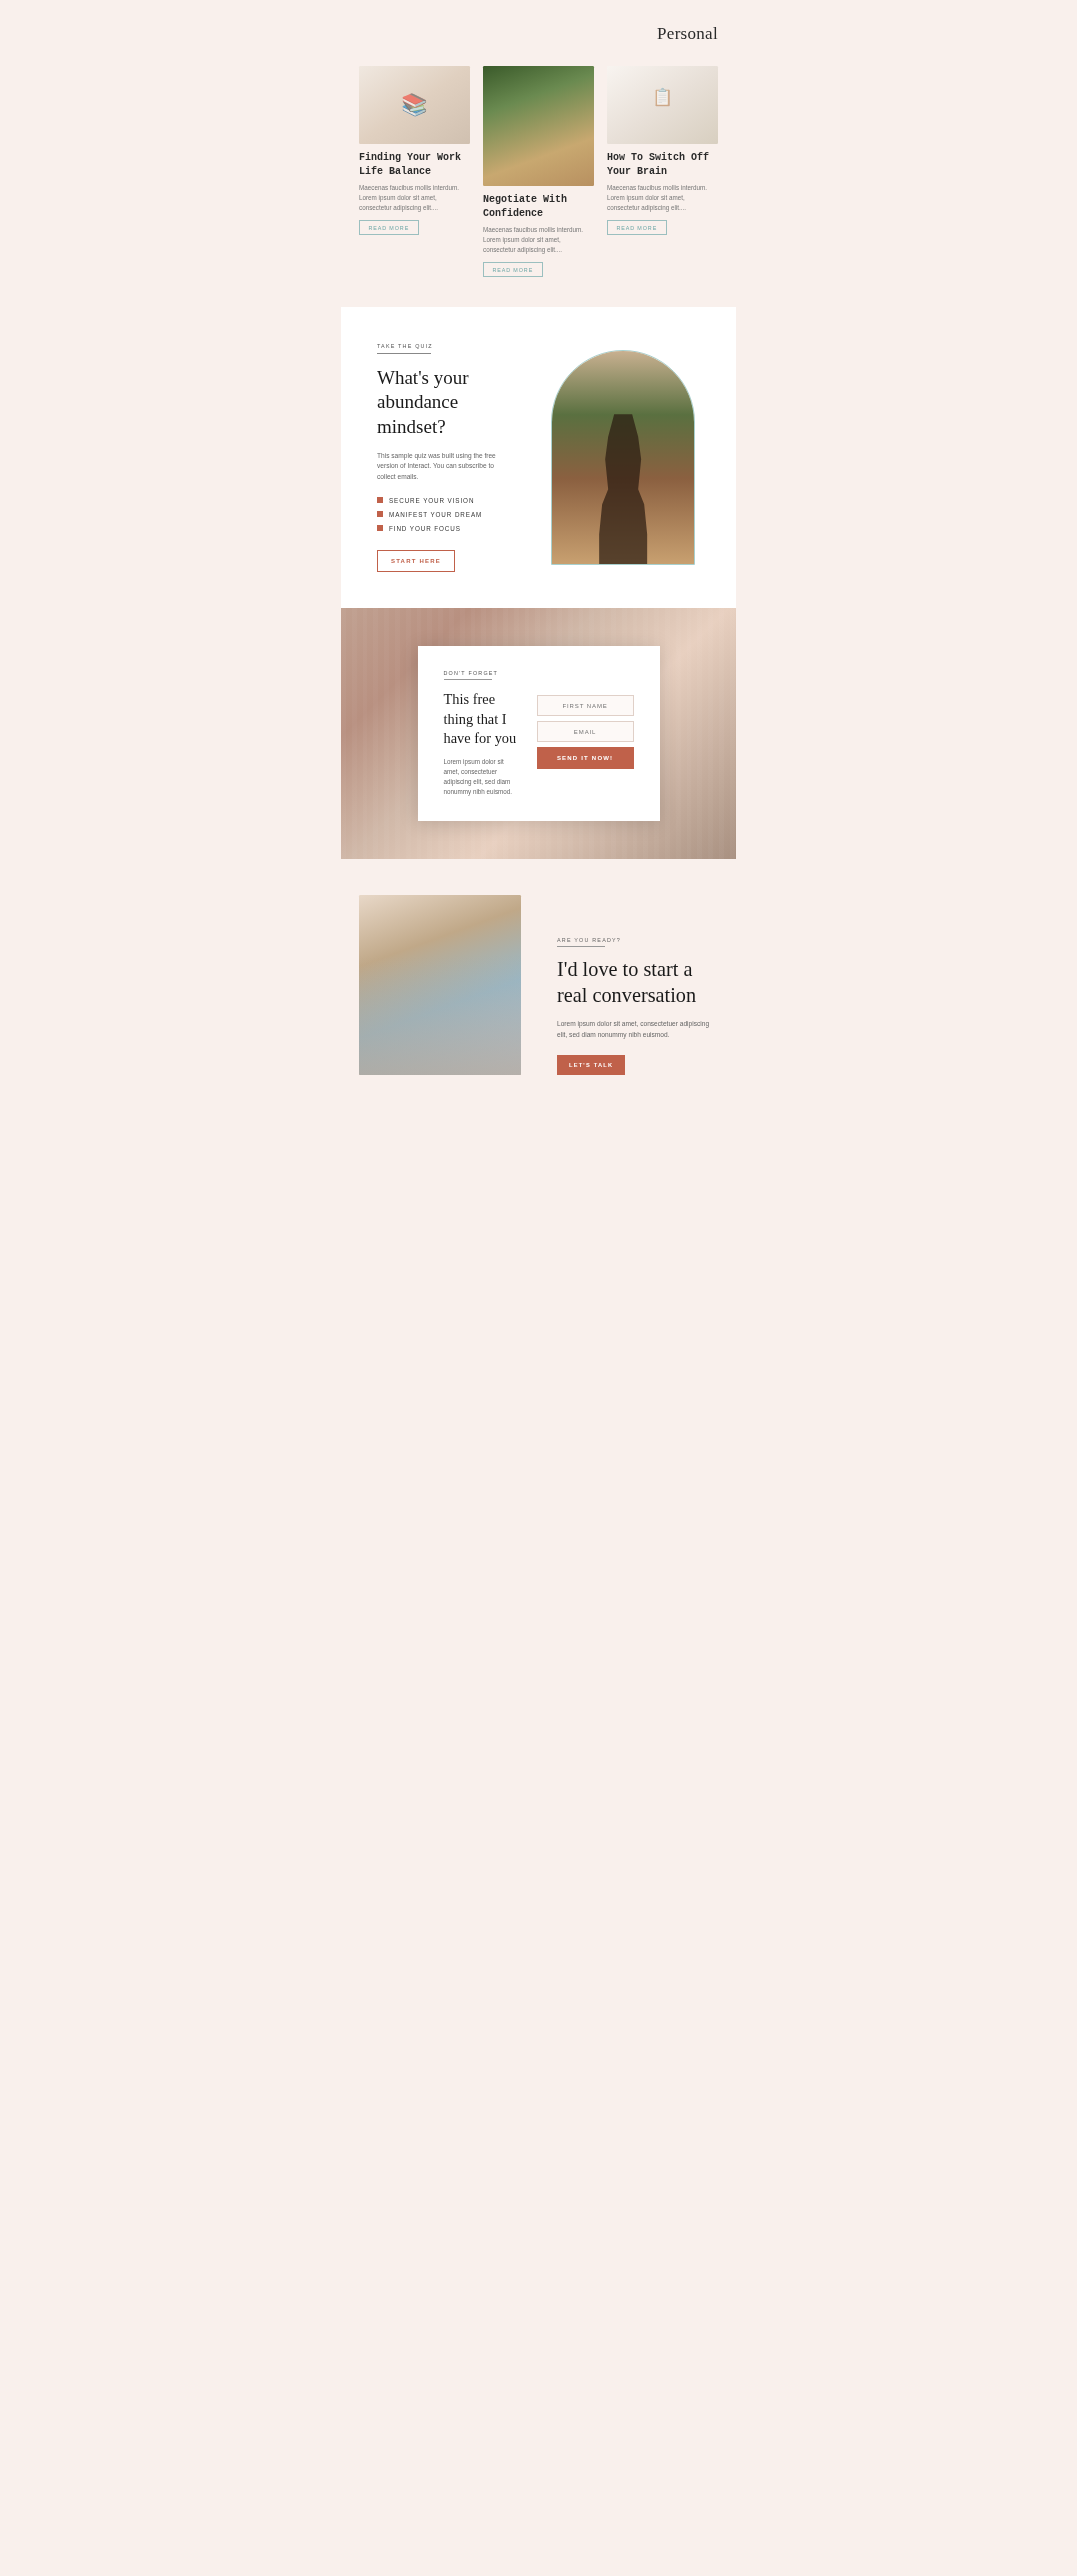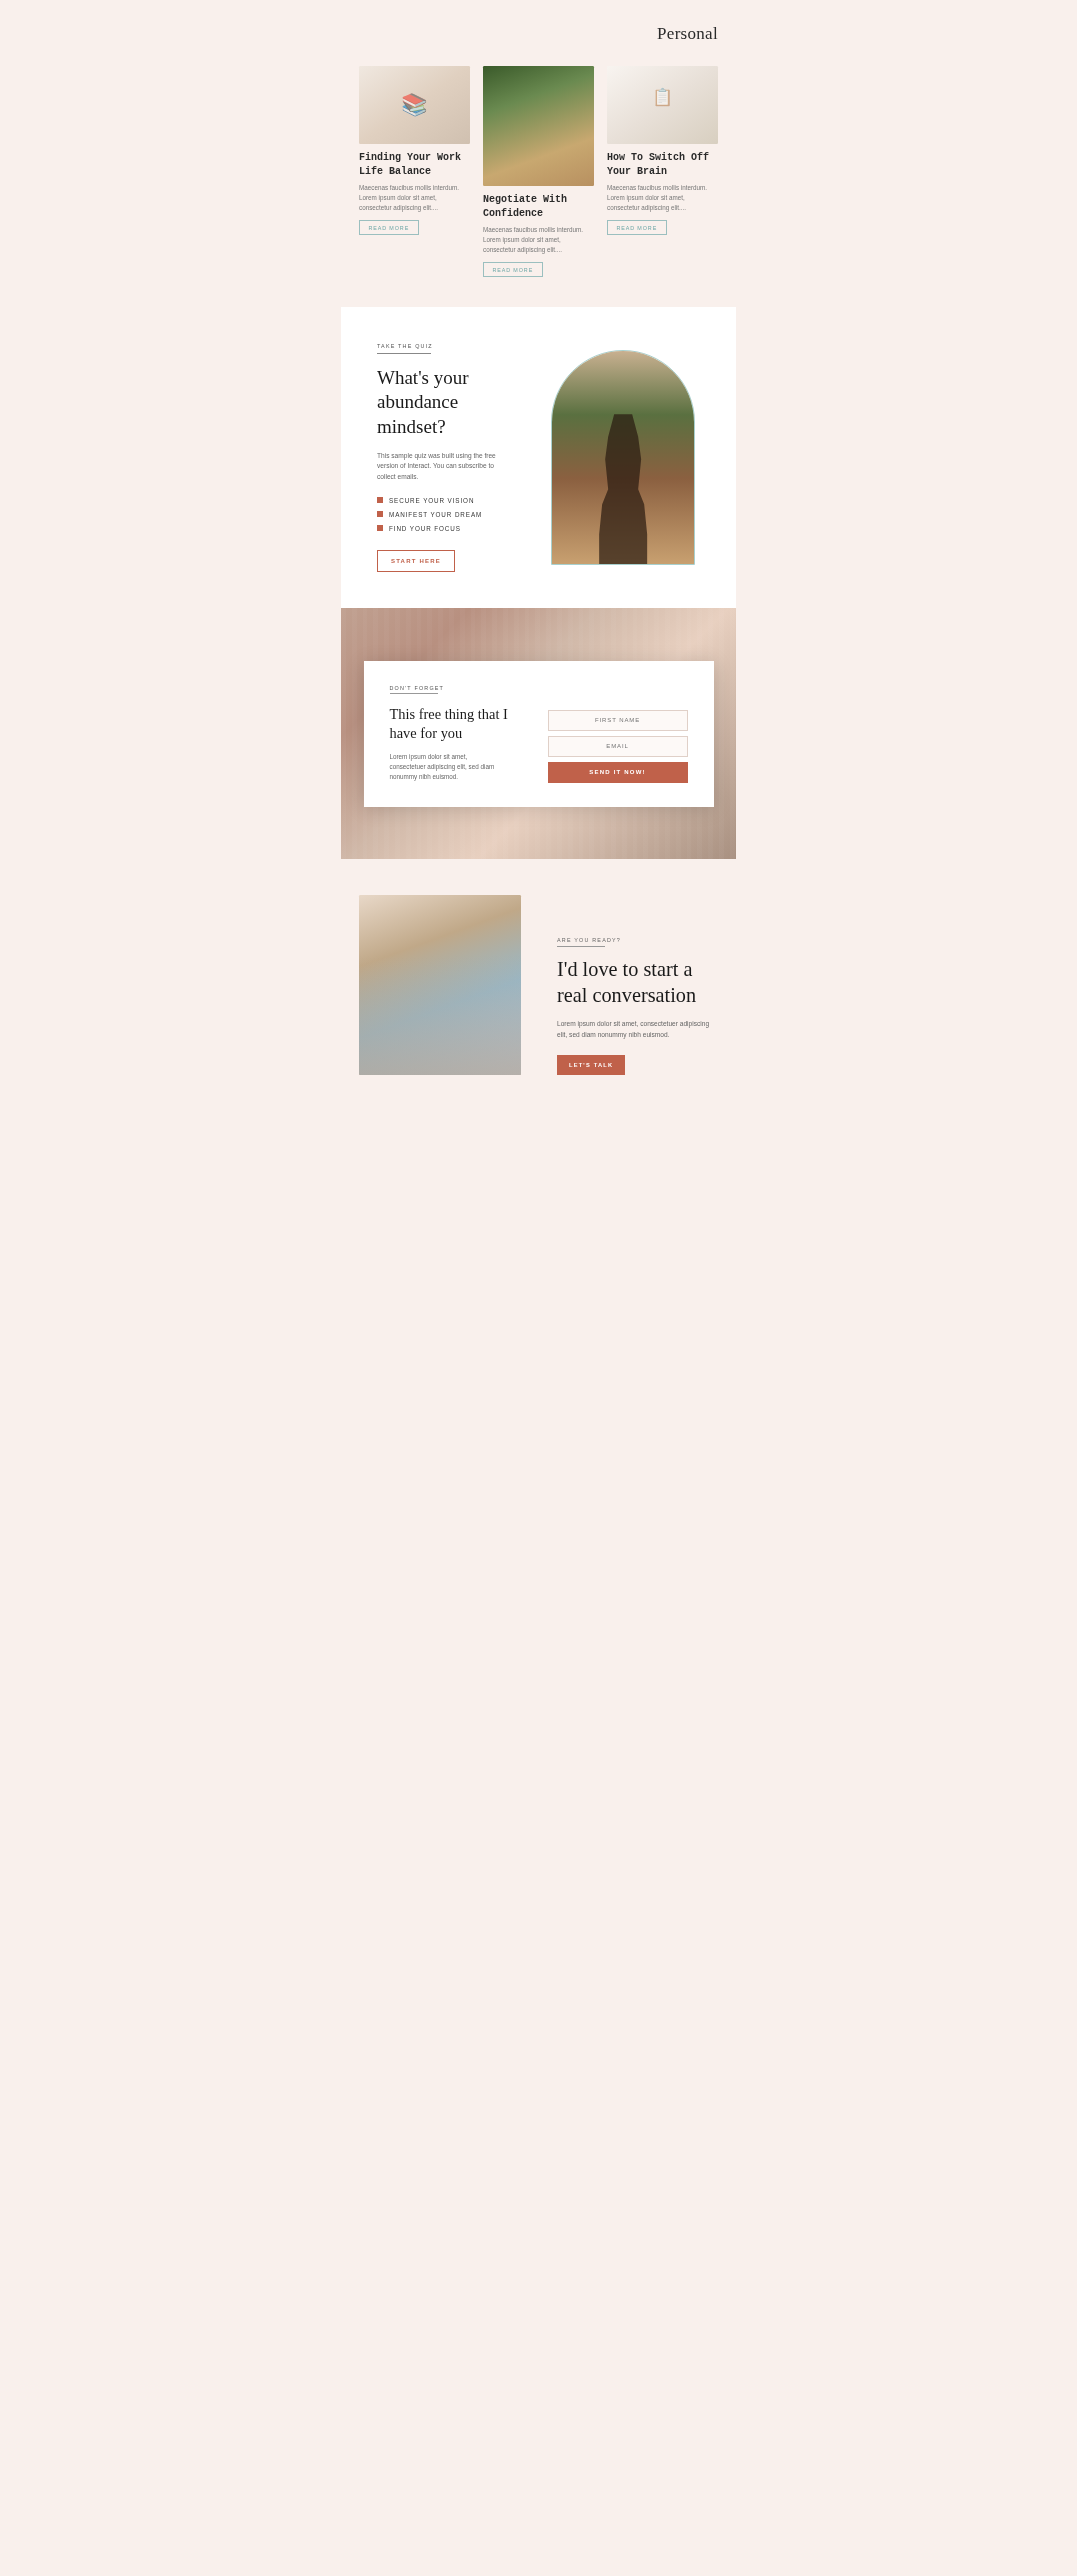--- a/index.html
+++ b/index.html
@@ -214,21 +214,21 @@
         90deg,
         rgba(255,255,255,0.03) 0px, rgba(255,255,255,0.03) 4.8px,
         transparent 4.8px, transparent 10.8px
       );
     }
     .optin-card {
       position: relative;
       z-index: 1;
       background: #fff;
       padding: 24px 26px;
-      width: 350px;
+      width: 242px;
       box-shadow: 0 2.4px 18px rgba(0,0,0,0.15);
     }
     .optin-label {
       font-size: 5.4px;
       font-family: Arial, sans-serif;
       letter-spacing: 1.2px;
       text-transform: uppercase;
       color: #555;
       margin-bottom: 2.4px;
       display: block;

